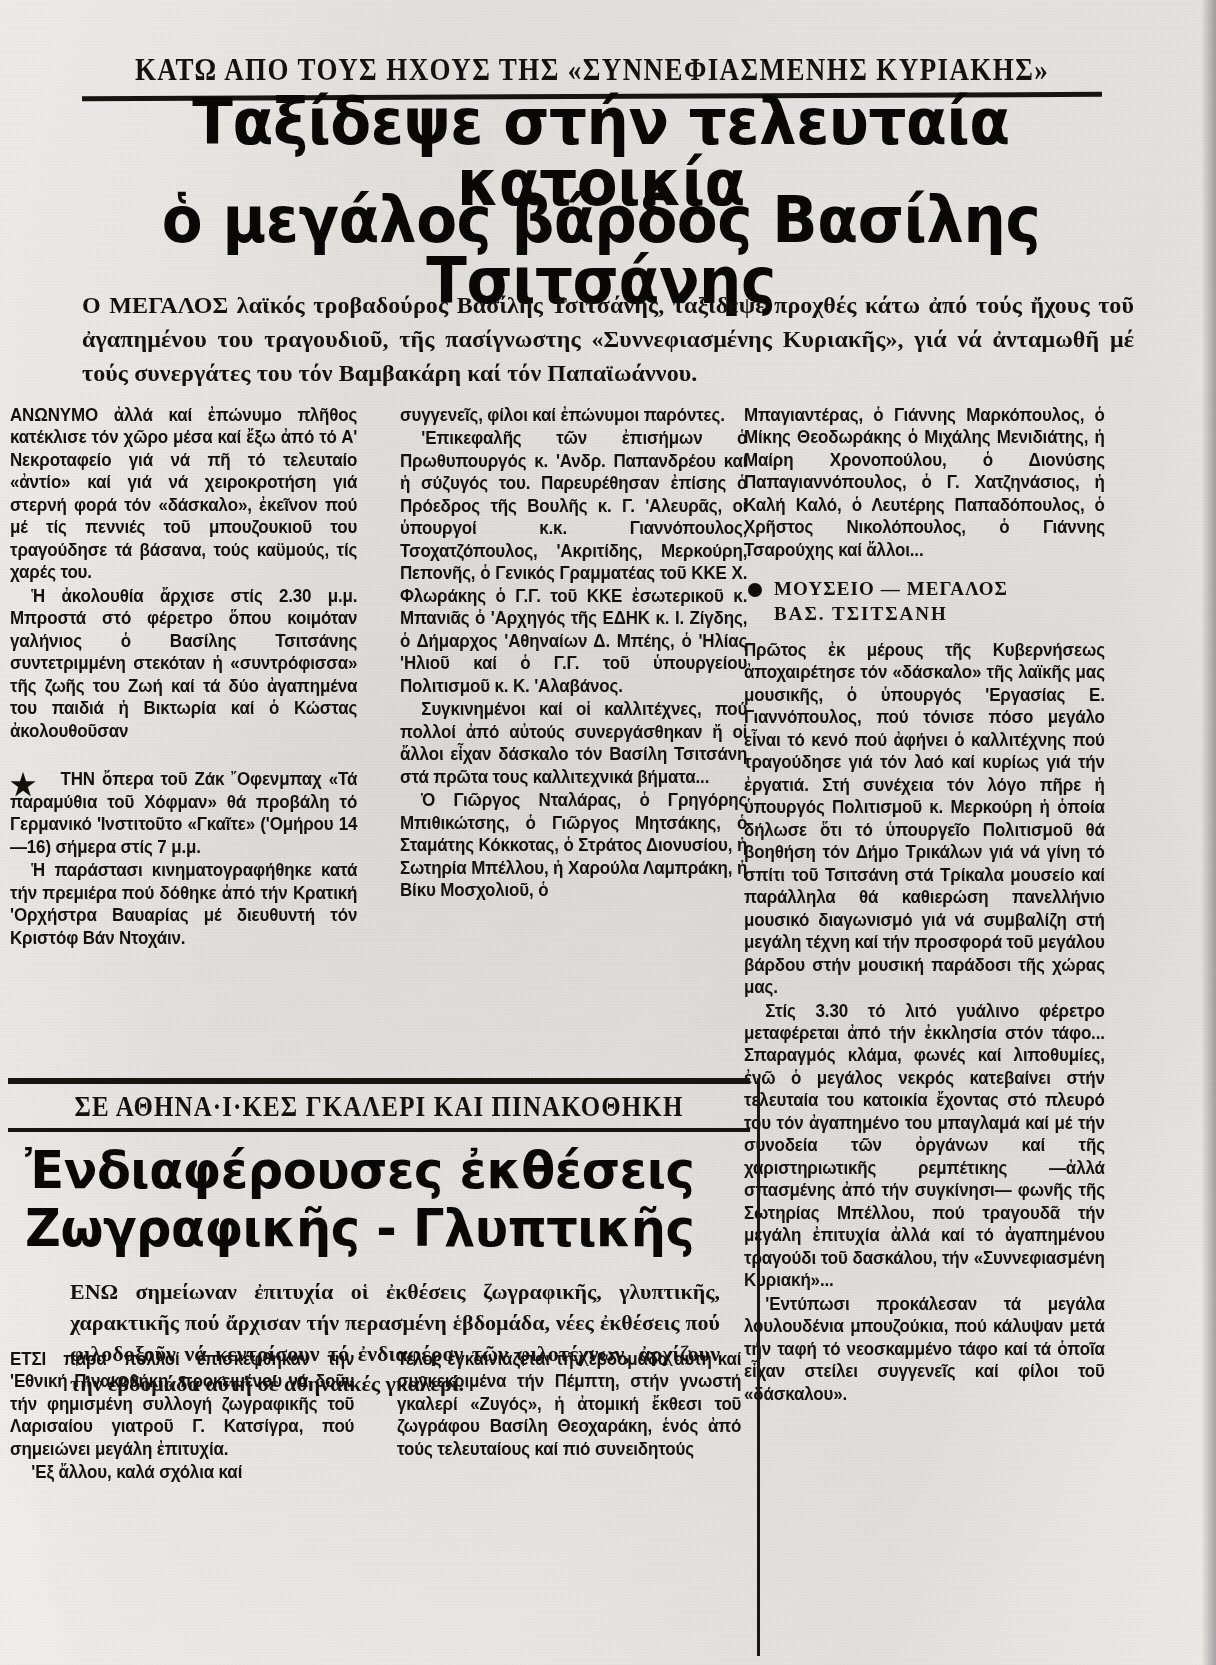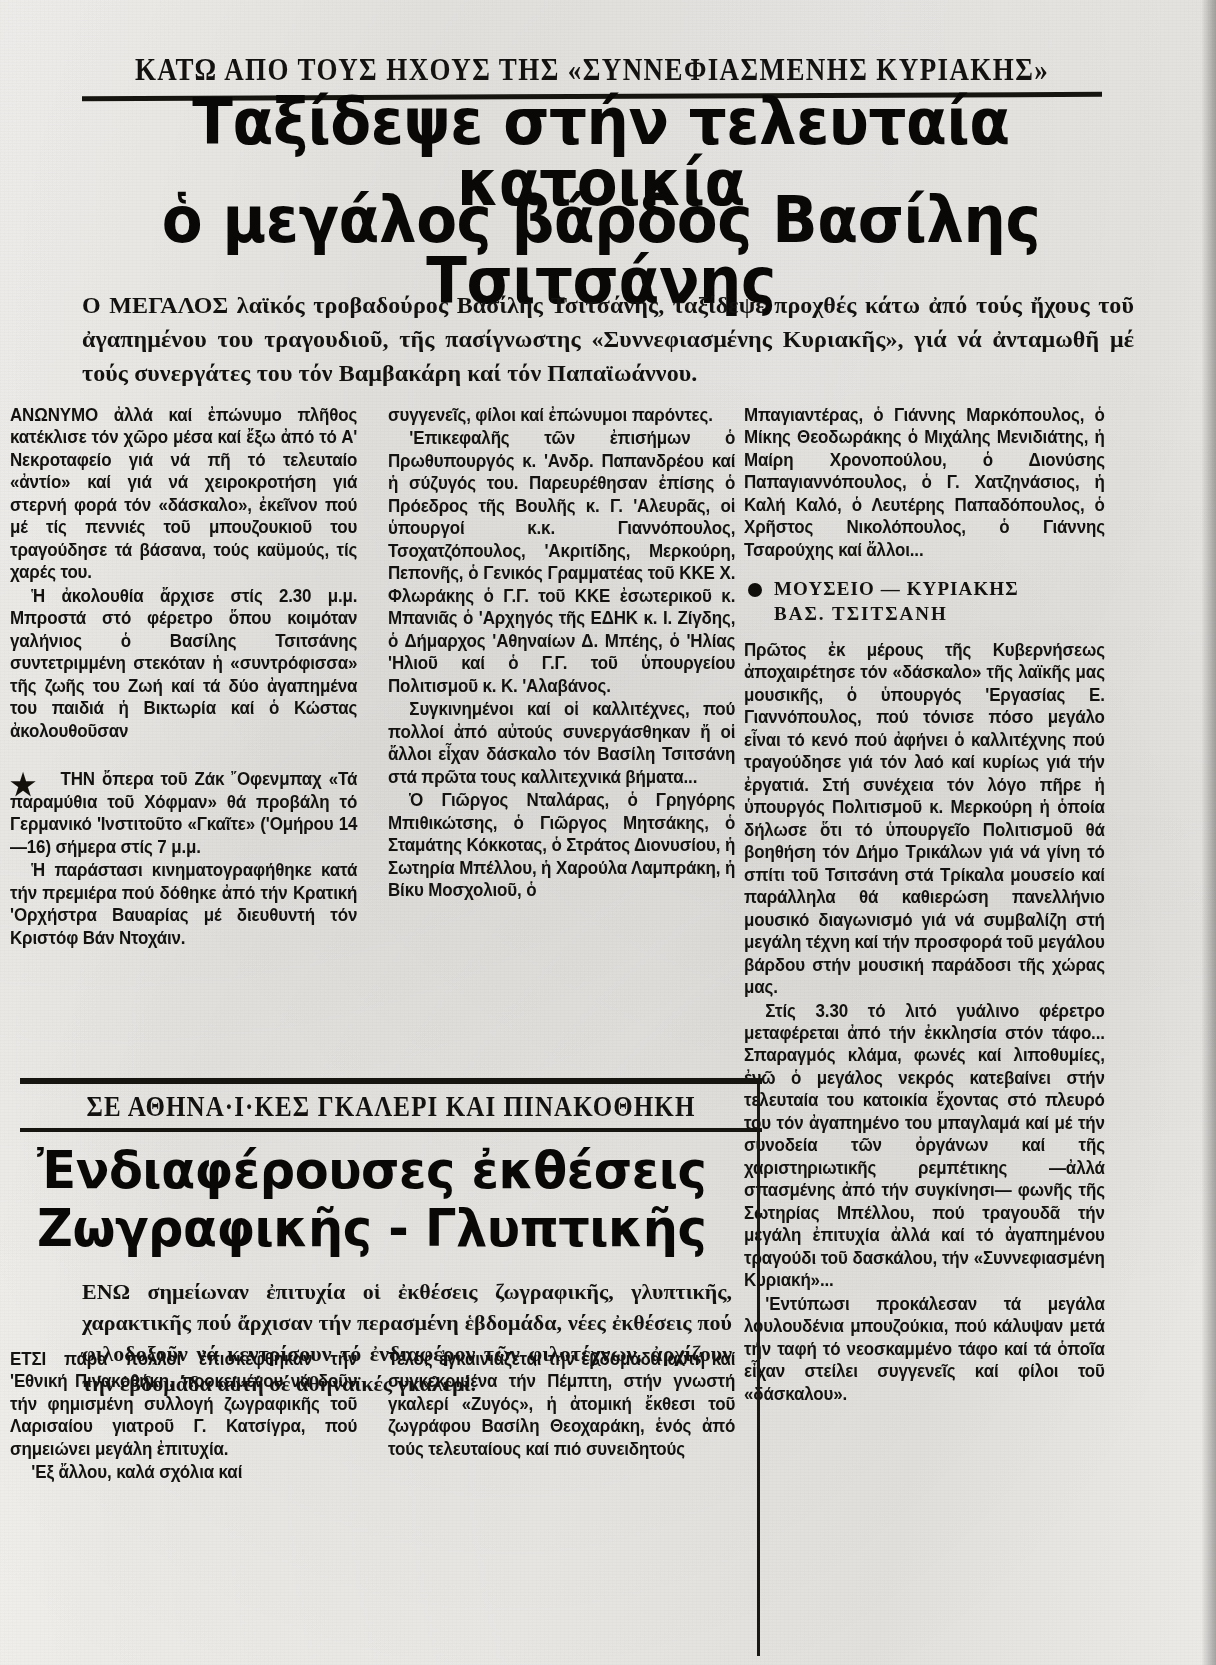--- a/index.html
+++ b/index.html
@@ -94,20 +94,21 @@
     font-size: 24px;
     line-height: 1.42;
     text-align: justify;
     letter-spacing: .1px;
   }
 
   
   .cols {
     position: absolute;
     display: flex;
+    gap: 12px;
   }
   #a1-cols { left: 10px; top: 404px; width: 1152px; }
   .col {
     font-size: 17.5px;
     line-height: 1.285;
     text-align: justify;
     letter-spacing: -0.15px;
     font-weight: 700;
     font-stretch: condensed;
     transform: scaleX(0.97);
@@ -156,21 +157,21 @@
     flex: 0 0 auto;
     width: 14px; height: 14px;
     border-radius: 50%;
     background: #100e0a;
     margin: 6px 12px 0 4px;
   }
   .bullet-lines span { display: block; }
   .bullet-lines .l2 { letter-spacing: 2px; }
 
   
-  #a2 { position: absolute; left: 20px; top: 1078px; width: 742px; }
+  #a2 { position: absolute; left: 8px; top: 1078px; width: 742px; }
   .rule-thick { height: 6px; background: #17150f; }
   .rule-med   { height: 4px; background: #17150f; }
   .a2-kicker {
     font-family: "Liberation Serif", serif;
     font-weight: 700;
     font-size: 25px;
     letter-spacing: 1.1px;
     text-align: center;
     white-space: nowrap;
     padding: 9px 0 7px;
@@ -241,21 +242,21 @@
   </div>
 
   <div style="position:absolute; left:744px; top:404px; width:372px;">
     <div class="col" style="width:372px">
       <p class="noindent">Μπαγιαντέρας, ὁ Γιάννης Μαρκόπουλος, ὁ Μίκης Θεοδωράκης ὁ Μιχάλης Μενιδιάτης, ἡ Μαίρη Χρονοπούλου, ὁ Διονύσης Παπαγιαννόπουλος, ὁ Γ. Χατζηνάσιος, ἡ Καλή Καλό, ὁ Λευτέρης Παπαδόπουλος, ὁ Χρῆστος Νικολόπουλος, ὁ Γιάννης Τσαρούχης καί ἄλλοι...</p>
     </div>
 
     <div class="bullet-head">
       <span class="bullet-dot"></span>
       <span class="bullet-lines">
-        <span>ΜΟΥΣΕΙΟ — ΚΥΡΙΑΚΗΣ</span>
+        <span>ΜΟΥΣΕΙΟ — ΜΕΓΑΛΟΣ</span>
         <span class="l2">ΒΑΣ.  ΤΣΙΤΣΑΝΗ</span>
       </span>
     </div>
 
     <div class="col" style="width:372px">
       <p class="noindent">Πρῶτος ἐκ μέρους τῆς Κυβερνήσεως ἀποχαιρέτησε τόν «δάσκαλο» τῆς λαϊκῆς μας μουσικῆς, ὁ ὑπουργός 'Εργασίας Ε. Γιαννόπουλος, πού τόνισε πόσο μεγάλο εἶναι τό κενό πού ἀφήνει ὁ καλλιτέχνης πού τραγούδησε γιά τόν λαό καί κυρίως γιά τήν ἐργατιά. Στή συνέχεια τόν λόγο πῆρε ἡ ὑπουργός Πολιτισμοῦ κ. Μερκούρη ἡ ὁποία δήλωσε ὅτι τό ὑπουργεῖο Πολιτισμοῦ θά βοηθήση τόν Δήμο Τρικάλων γιά νά γίνη τό σπίτι τοῦ Τσιτσάνη στά Τρίκαλα μουσείο καί παράλληλα θά καθιερώση πανελλήνιο μουσικό διαγωνισμό γιά νά συμβαλίζη στή μεγάλη τέχνη καί τήν προσφορά τοῦ μεγάλου βάρδου στήν μουσική παράδοσι τῆς χώρας μας.</p>
       <p>Στίς 3.30 τό λιτό γυάλινο φέρετρο μεταφέρεται ἀπό τήν ἐκκλησία στόν τάφο... Σπαραγμός κλάμα, φωνές καί λιποθυμίες, ἐνῶ ὁ μεγάλος νεκρός κατεβαίνει στήν τελευταία του κατοικία ἔχοντας στό πλευρό του τόν ἀγαπημένο του μπαγλαμά καί μέ τήν συνοδεία τῶν ὀργάνων καί τῆς χαριστηριωτικῆς ρεμπέτικης —ἀλλά σπασμένης ἀπό τήν συγκίνησι— φωνῆς τῆς Σωτηρίας Μπέλλου, πού τραγουδᾶ τήν μεγάλη ἐπιτυχία ἀλλά καί τό ἀγαπημένου τραγούδι τοῦ δασκάλου, τήν «Συννεφιασμένη Κυριακή»...</p>
       <p>'Εντύπωσι προκάλεσαν τά μεγάλα λουλουδένια μπουζούκια, πού κάλυψαν μετά τήν ταφή τό νεοσκαμμένο τάφο καί τά ὁποῖα εἶχαν στείλει συγγενεῖς καί φίλοι τοῦ «δάσκαλου».</p>
     </div>
   </div>

